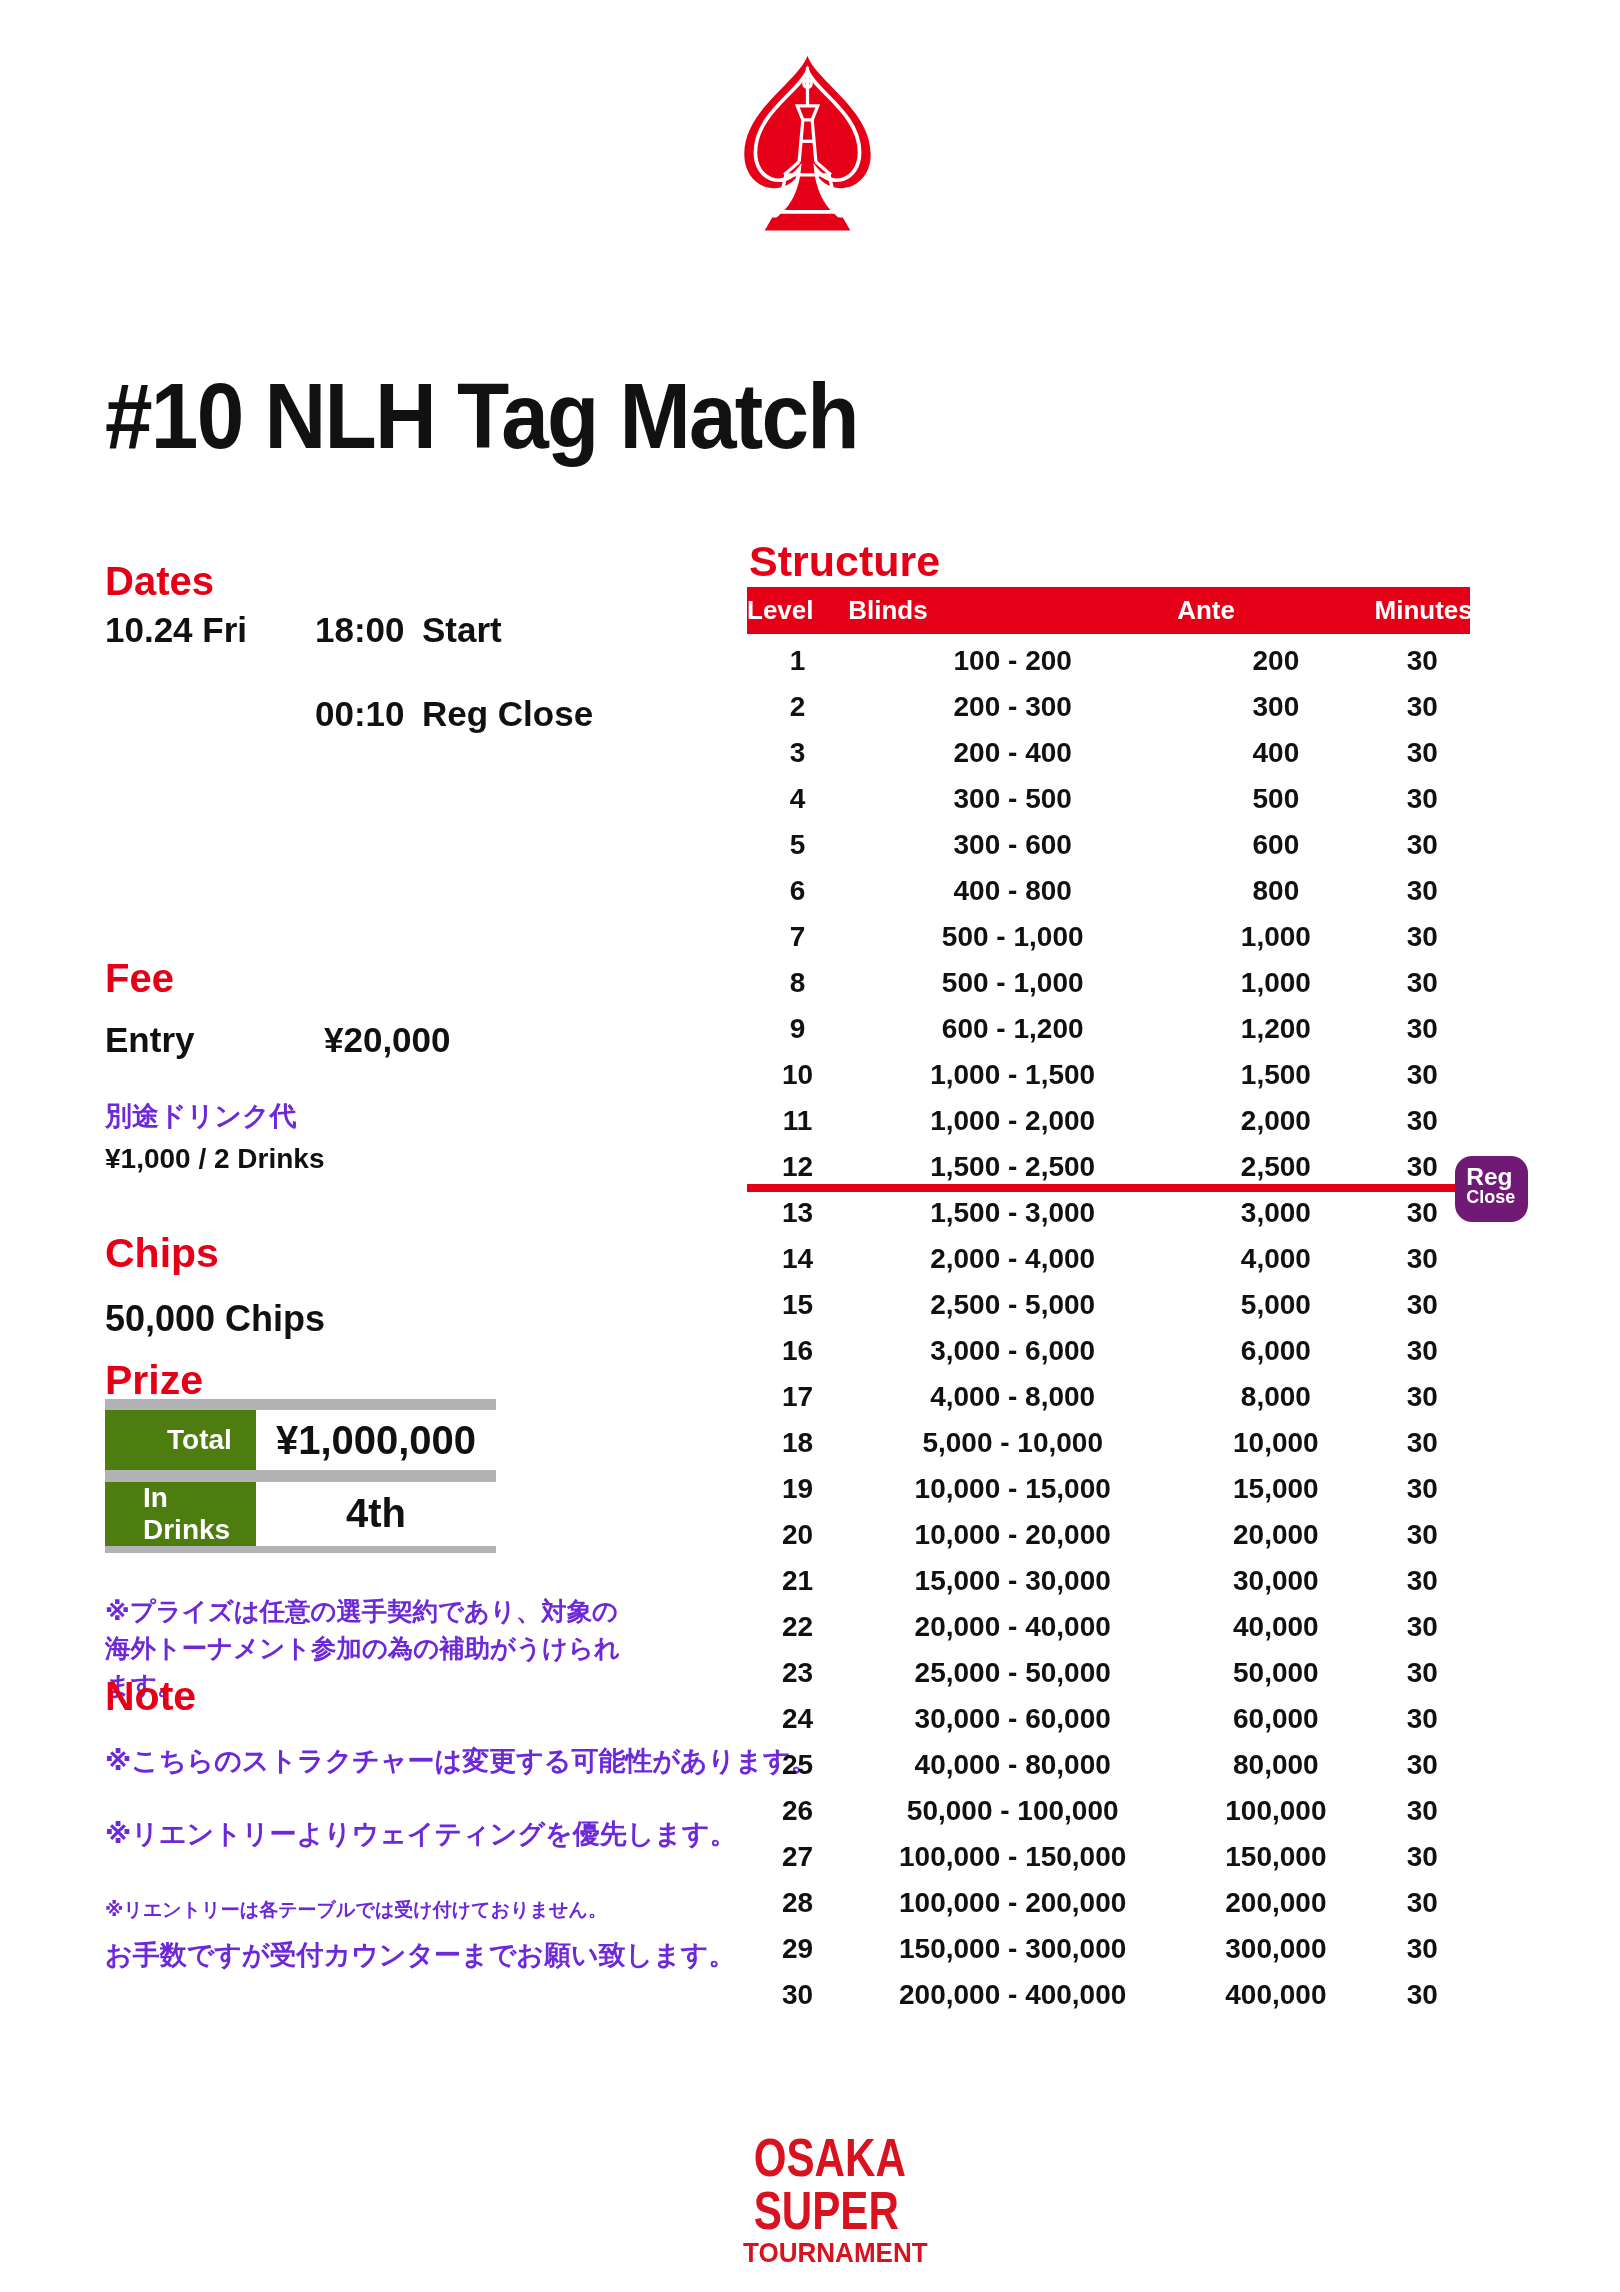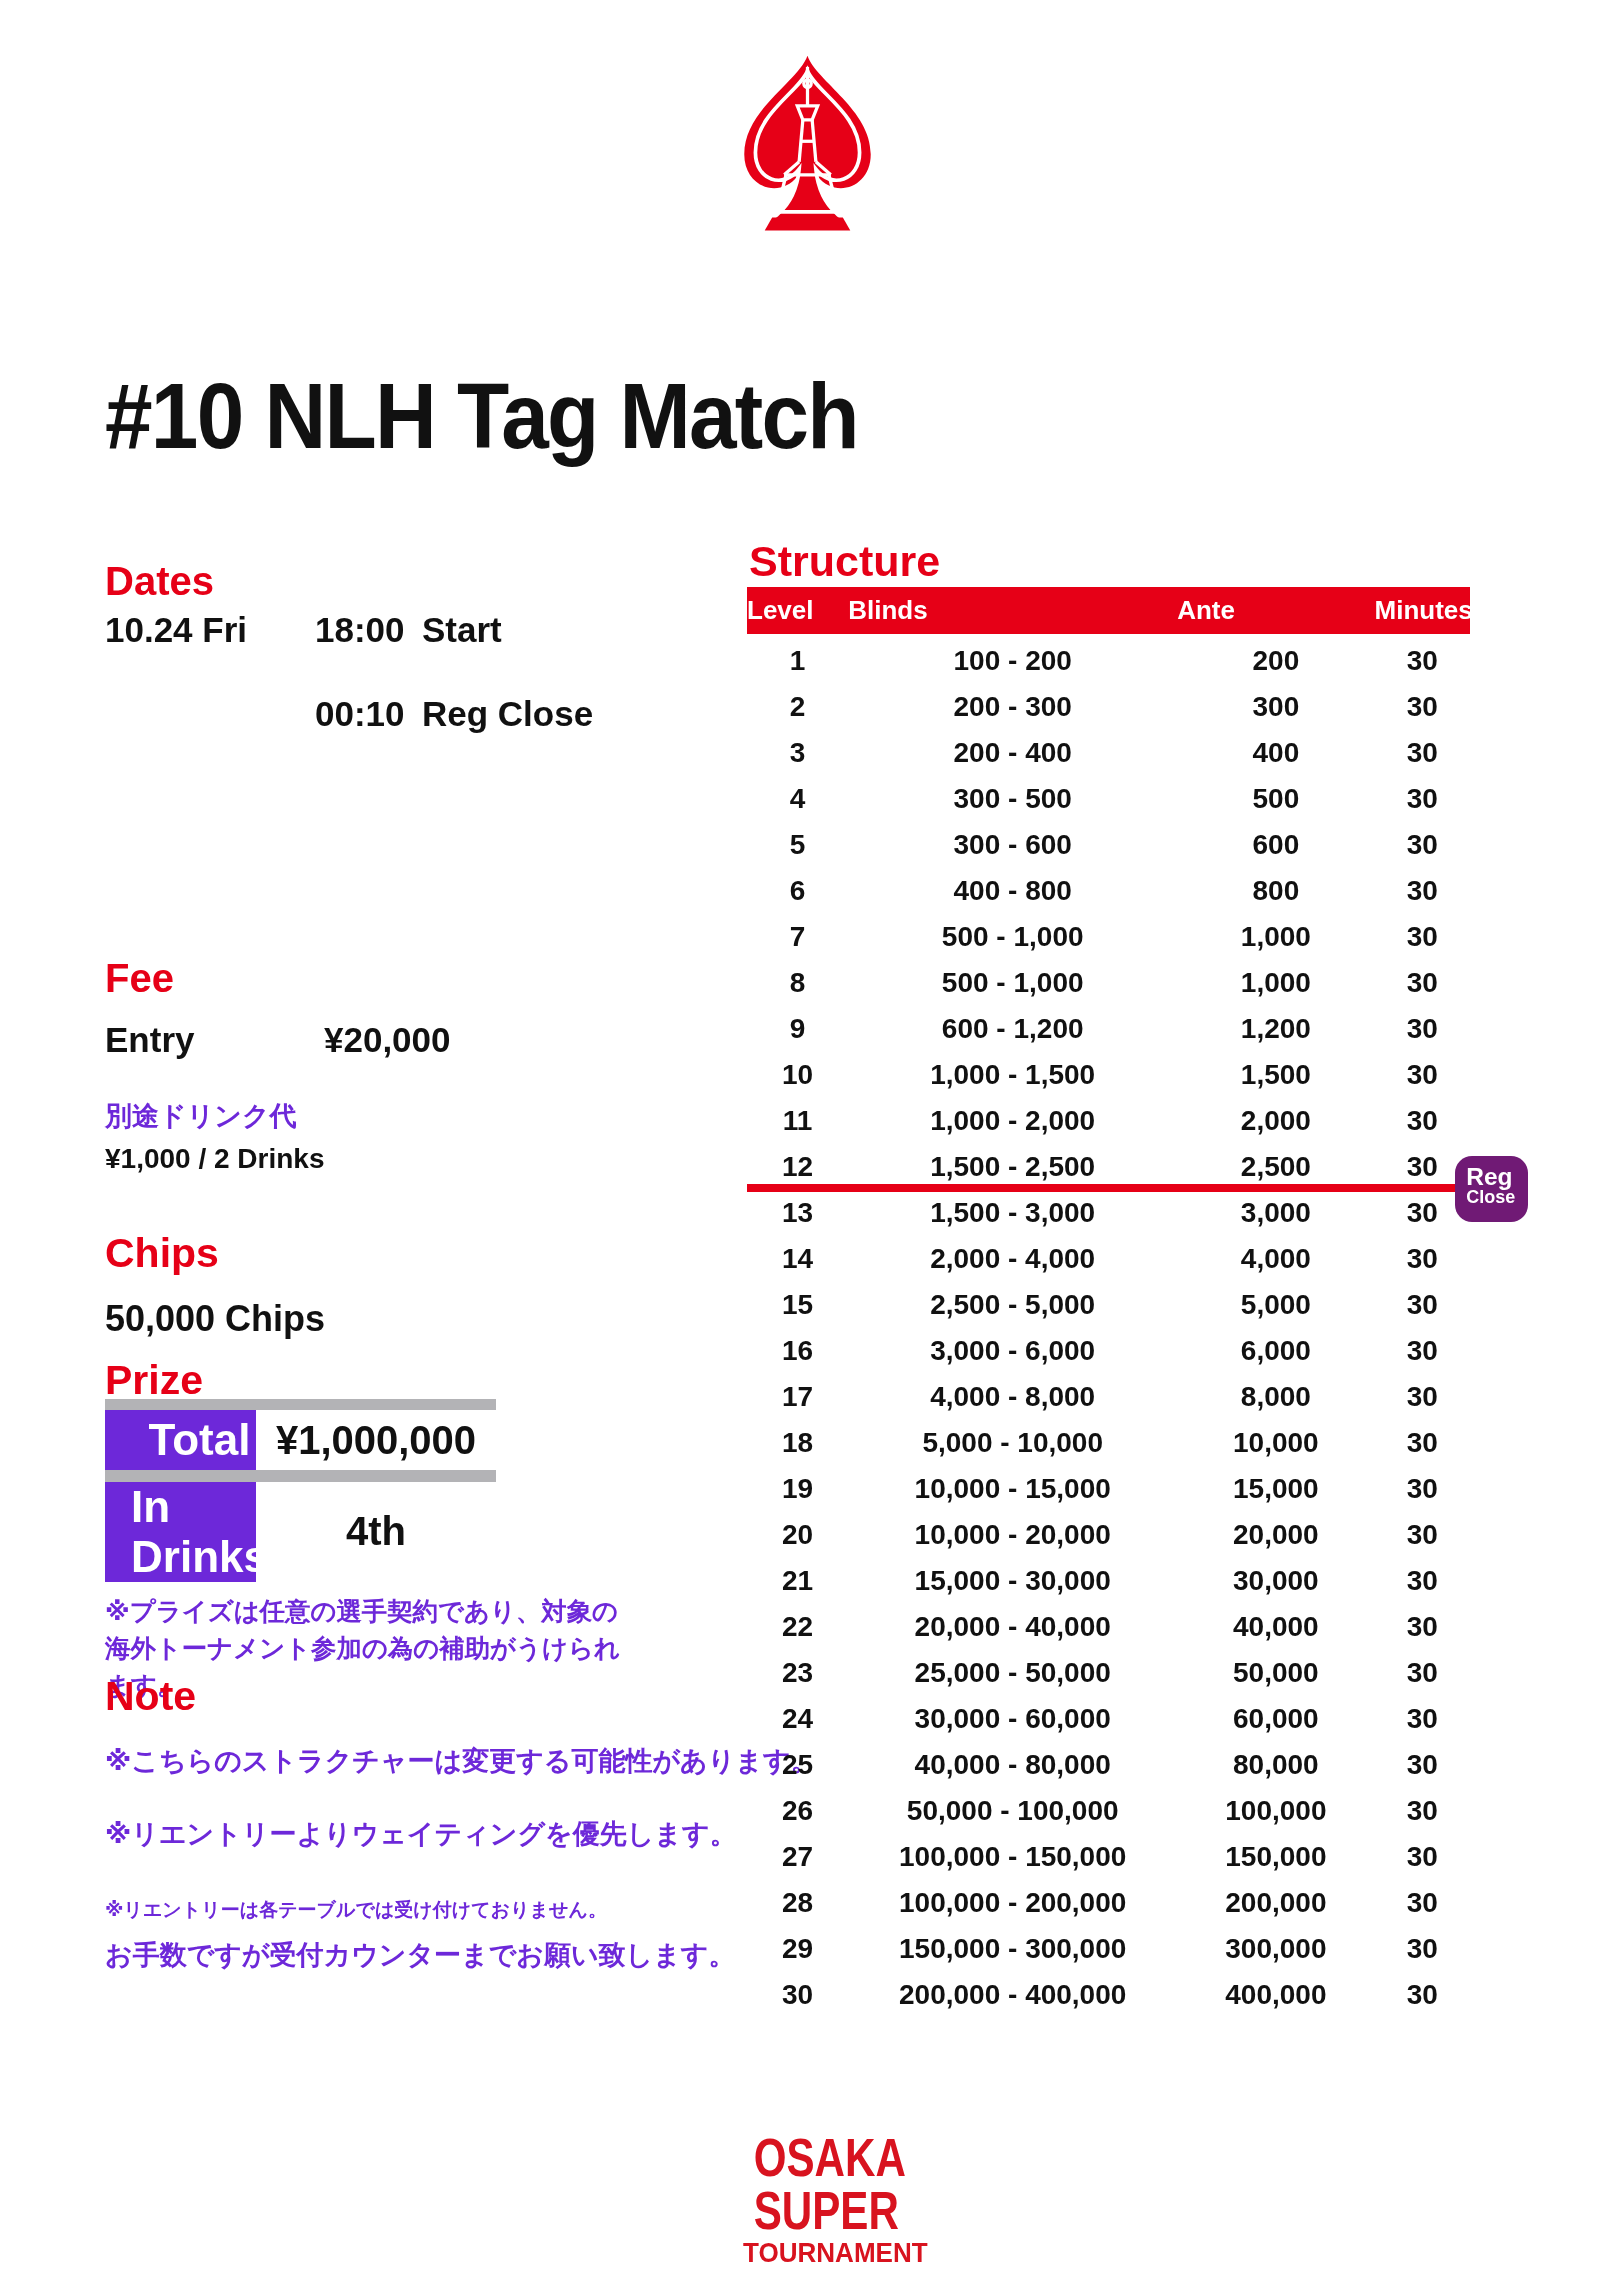--- a/index.html
+++ b/index.html
@@ -24,21 +24,21 @@
   
   .red-head{color:#e60017;font-weight:700;white-space:nowrap;}
 
   .txt{font-weight:700;white-space:nowrap;color:#111;}
 
   
   .prize-table{left:105px;top:1399px;width:391px;}
   .pbar{height:11.3px;background:#b3b3b6;}
   .prow{display:grid;grid-template-columns:151px 1fr;height:60px;}
   .plabel{
-    background:#6d28d9;color:#ffffff;font-weight:700;font-size:44px;
+    background:#4d7c0f;color:#ffffff;font-weight:700;font-size:28px;
     display:flex;align-items:center;justify-content:center;padding-left:38px;
   }
   .pvalue{
     background:#ffffff;color:#111;font-weight:700;font-size:40px;
     display:flex;align-items:center;justify-content:center;white-space:nowrap;
   }
 
   .jp-note{font-weight:700;color:#6d28d9;white-space:nowrap;}
 
   

